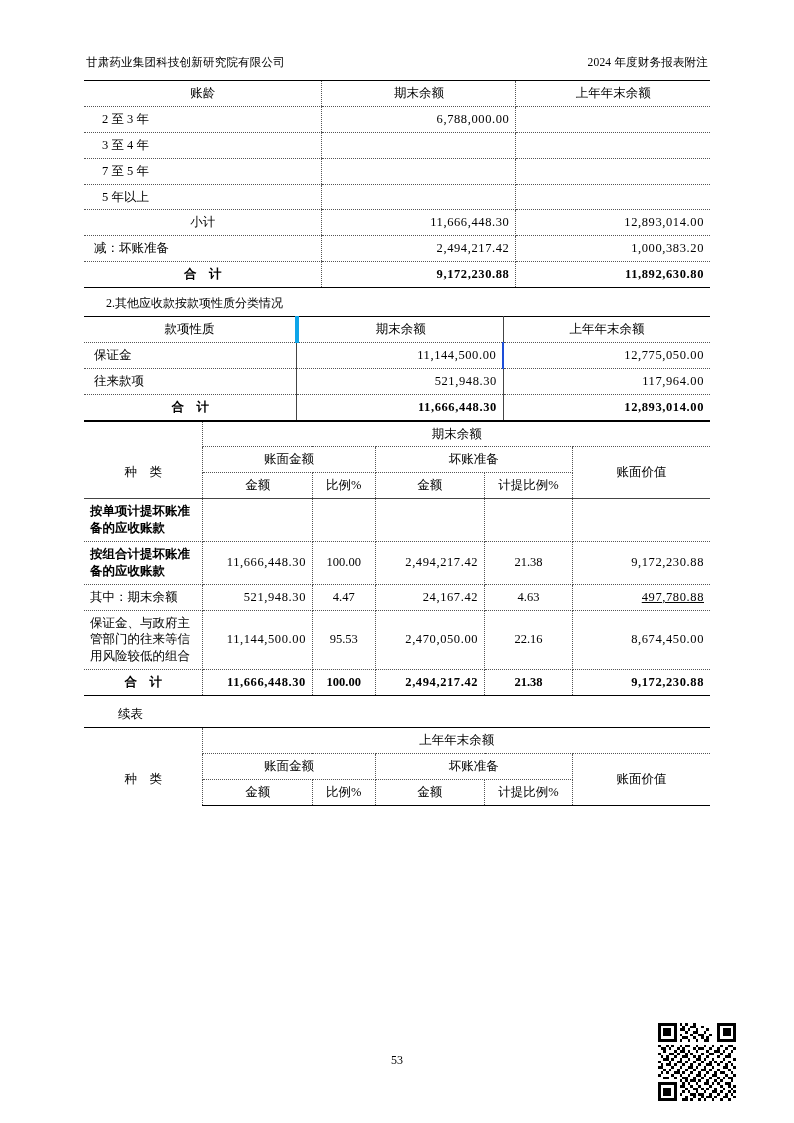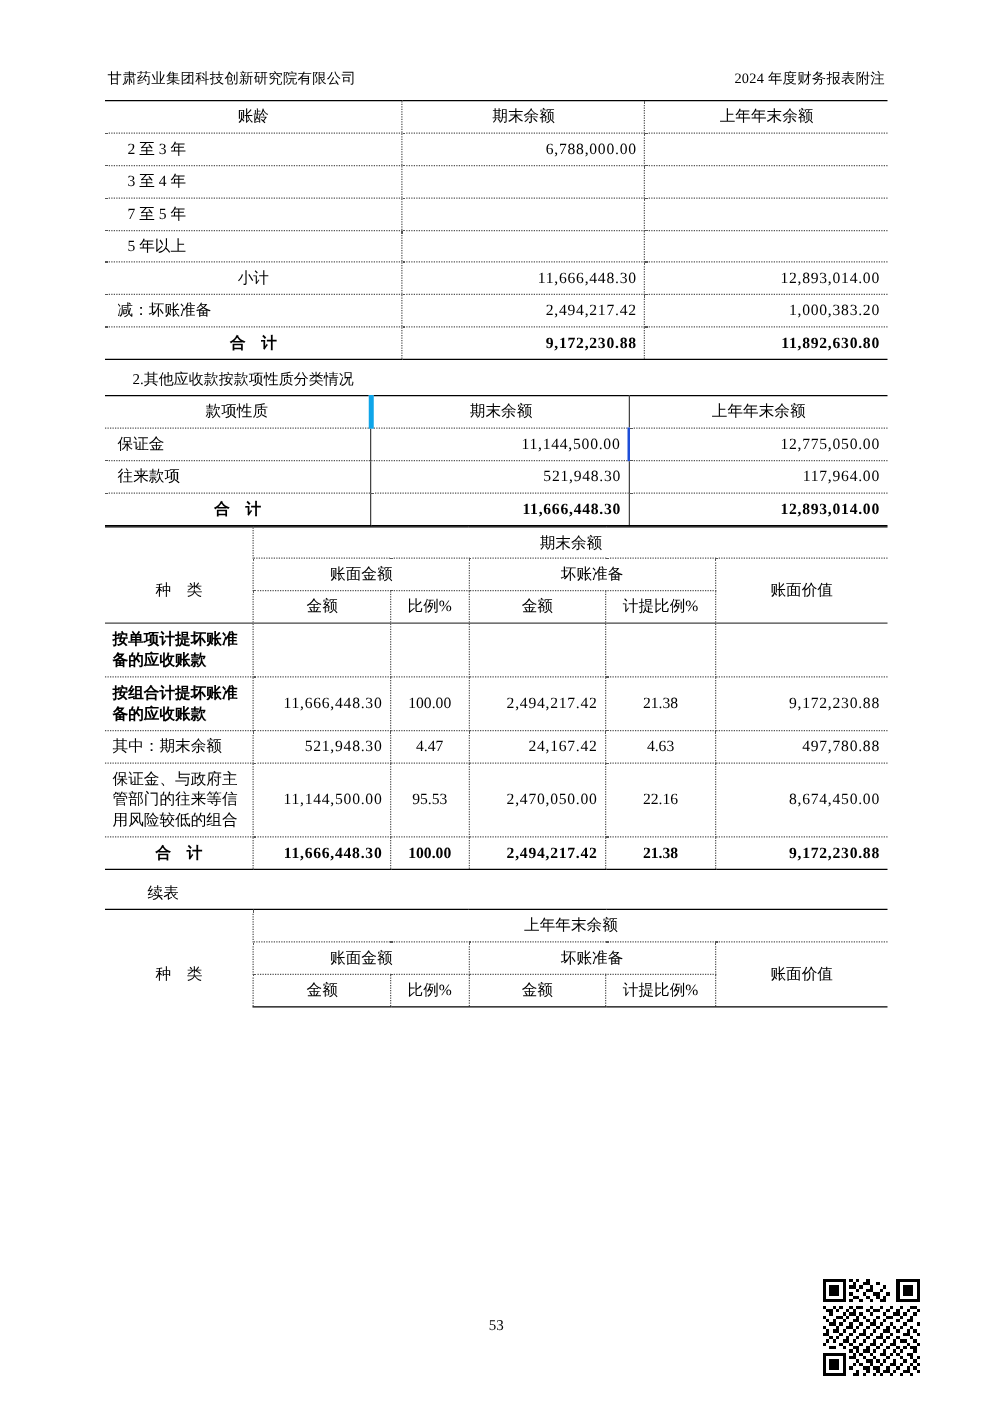--- a/index.html
+++ b/index.html
@@ -226,21 +226,21 @@
         <td class="num">2,494,217.42</td>
         <td class="ctr">21.38</td>
         <td class="num" style="border-right:none;">9,172,230.88</td>
       </tr>
       <tr>
         <td class="lft" style="border-left:none;">其中：期末余额</td>
         <td class="num">521,948.30</td>
         <td class="ctr">4.47</td>
         <td class="num">24,167.42</td>
         <td class="ctr">4.63</td>
-        <td class="num" style="border-right:none;">497,780.88</td>
+        <td class="num" style="border-right:none;text-decoration:underline;">497,780.88</td>
       </tr>
       <tr>
         <td class="lft" style="border-left:none;">保证金、与政府主管部门的往来等信用风险较低的组合</td>
         <td class="num">11,144,500.00</td>
         <td class="ctr">95.53</td>
         <td class="num">2,470,050.00</td>
         <td class="ctr">22.16</td>
         <td class="num" style="border-right:none;">8,674,450.00</td>
       </tr>
       <tr>

